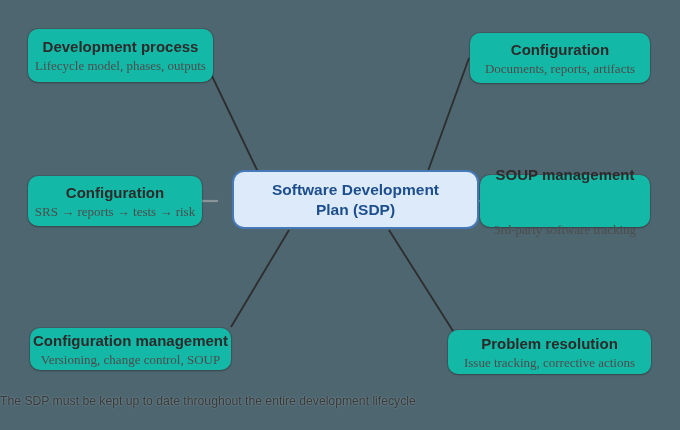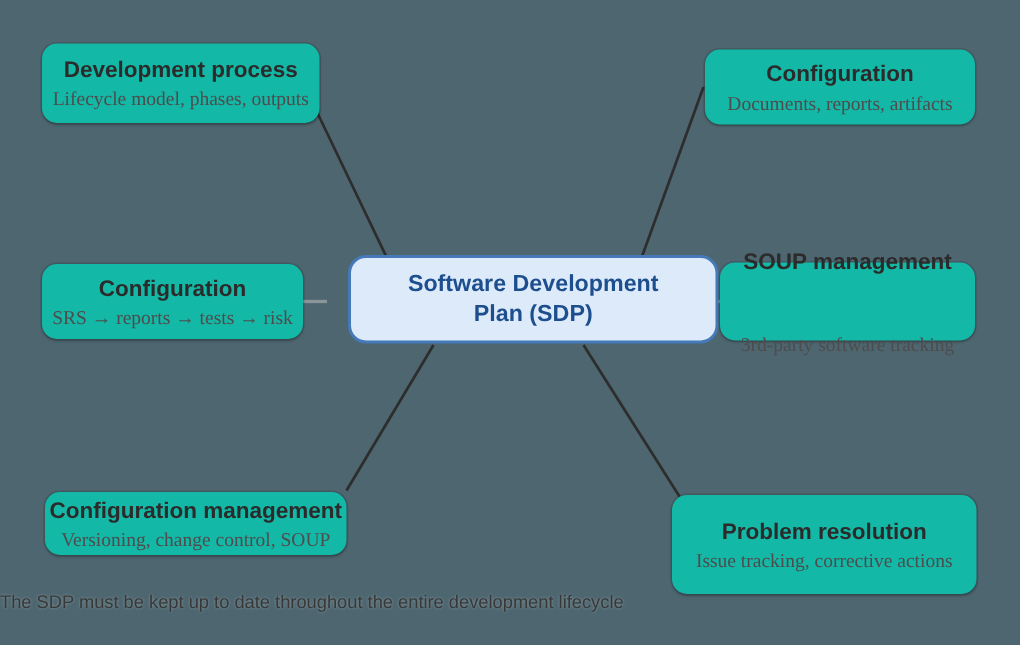--- a/index.html
+++ b/index.html
@@ -76,21 +76,21 @@
     font-size: 12.2px;
     color: #383838;
     text-shadow: 0 0 2px rgba(255,255,255,0.35);
   }
   
   #node-development-process  { left: 28px;  top: 29px;  width: 185px; height: 53px; }
   #node-deliverables         { left: 470px; top: 33px;  width: 180px; height: 50px; }
   #node-traceability         { left: 28px;  top: 176px; width: 174px; height: 50px; }
   #node-soup-management      { left: 480px; top: 175px; width: 170px; height: 52px; gap: 36px; }
   #node-configuration-management { left: 30px;  top: 328px; width: 201px; height: 42px; }
-  #node-problem-resolution   { left: 448px; top: 330px; width: 203px; height: 66px; }
+  #node-problem-resolution   { left: 448px; top: 330px; width: 203px; height: 44px; }
 </style>
 </head>
 <body>
 
 <div class="canvas">
 
   <svg class="connectors" viewBox="0 0 680 430" xmlns="http://www.w3.org/2000/svg">
     <line x1="211" y1="74" x2="258" y2="172" stroke="#2d2d2d" stroke-width="1.8"></line>
     <line x1="469" y1="58" x2="428" y2="171" stroke="#2d2d2d" stroke-width="1.8"></line>
     <line x1="200" y1="201" x2="218" y2="201" stroke="#8a9499" stroke-width="2.2"></line>

